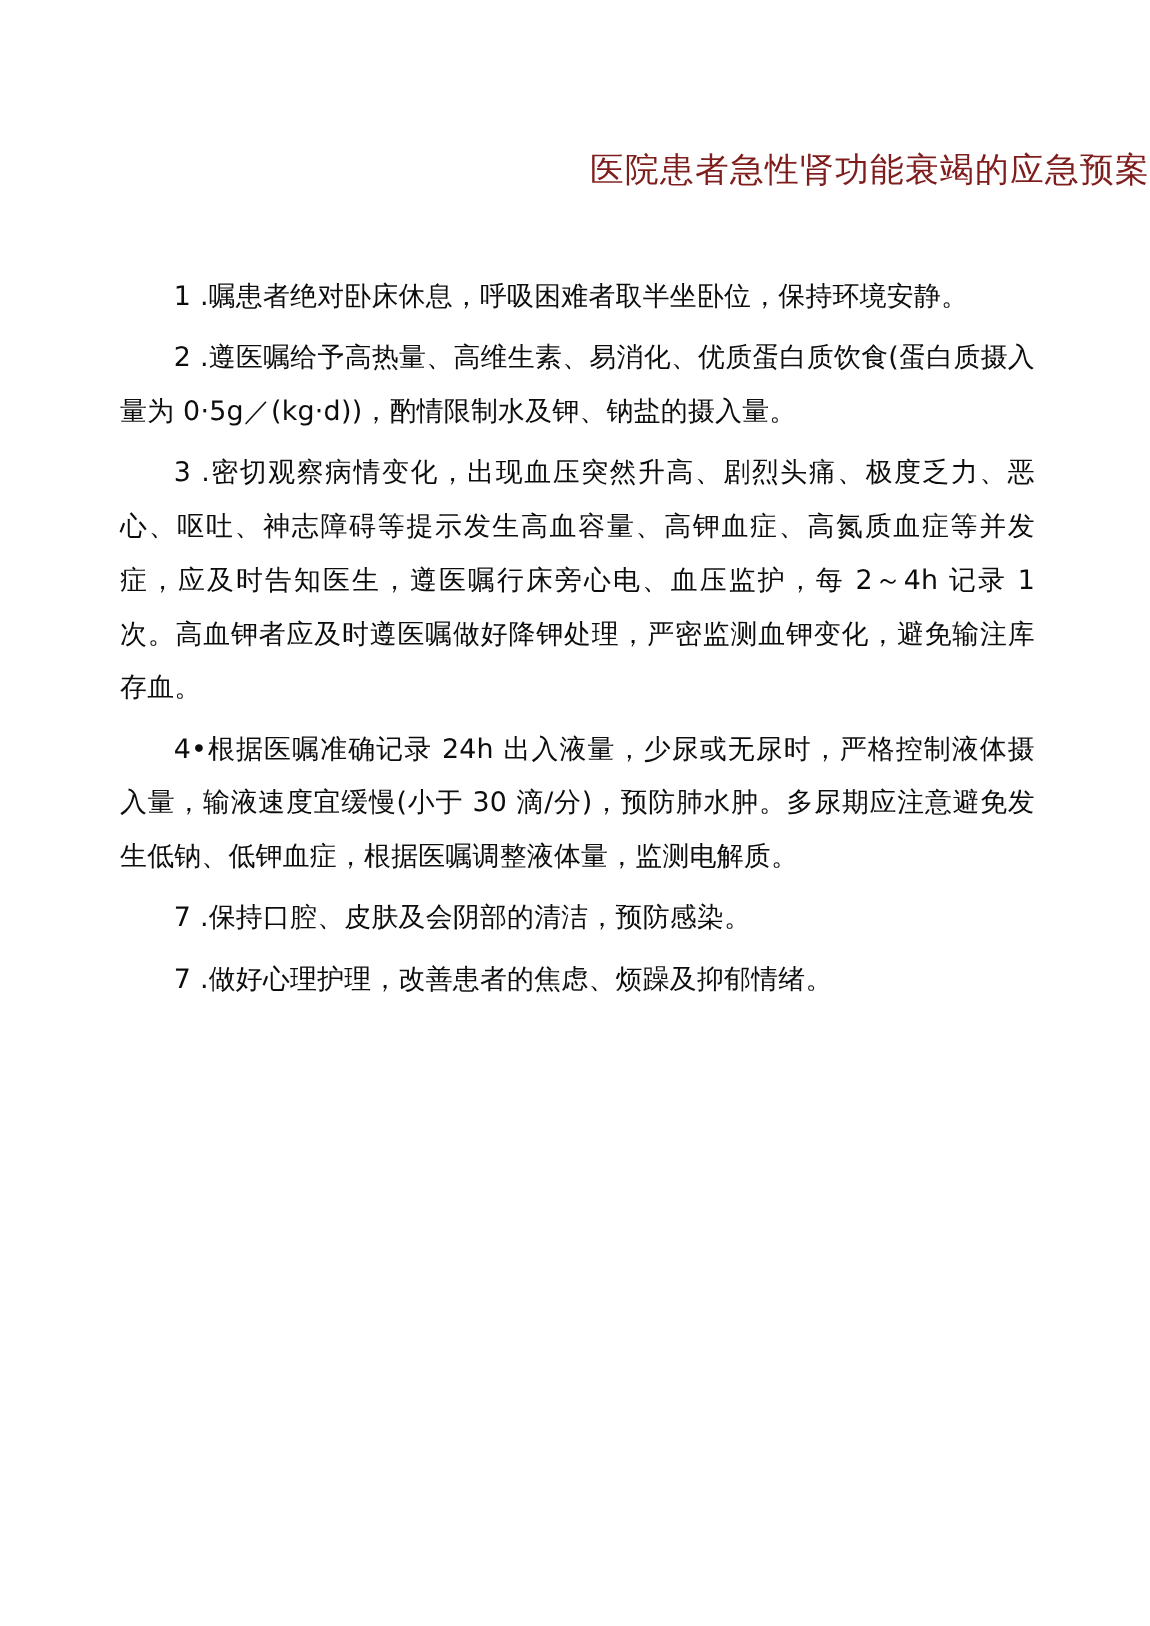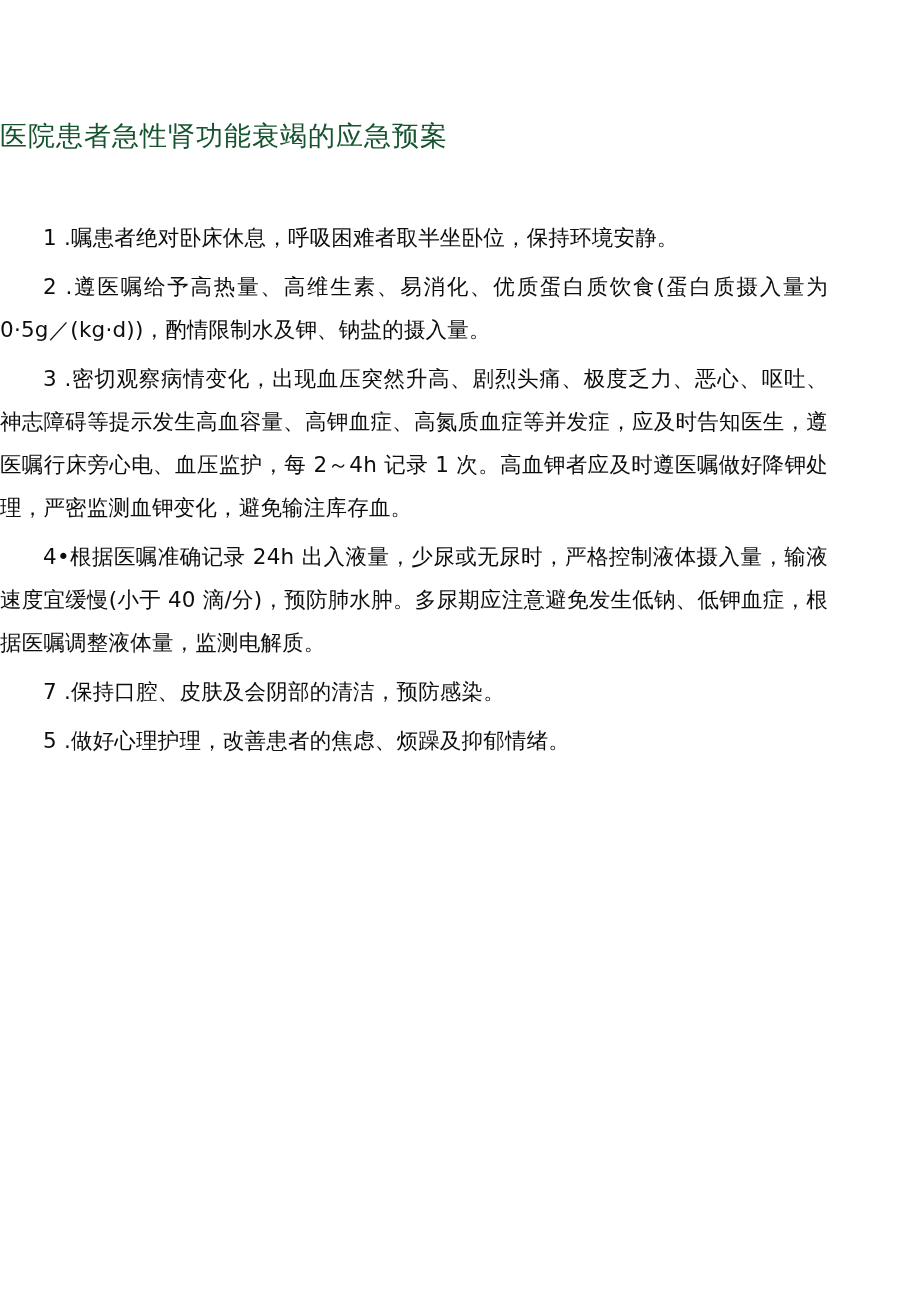--- a/index.html
+++ b/index.html
@@ -16,31 +16,32 @@
   }
   .page {
     width: 920px;
     height: 1301px;
     box-sizing: border-box;
     padding: 0;
     position: relative;
     background: #ffffff;
   }
   .doc-title {
-    text-align: left;
+    text-align: right;
     font-size: 27px;
     font-weight: normal;
     letter-spacing: 1px;
     margin: 0;
     padding-top: 118px;
     font-family: "DejaVu Sans", sans-serif;
-    color: #14532d;
+    color: #7f1d1d;
   }
   .body-block {
     margin-top: 62px;
+    padding-left: 96px;
     padding-right: 92px;
   }
   .para {
     font-size: 21.5px;
     line-height: 43px;
     text-align: justify;
     text-justify: inter-ideograph;
     margin: 0 0 6px 0;
     text-indent: 2em;
     font-family: "DejaVu Sans", sans-serif;
@@ -55,18 +56,18 @@
 <body>
 
 <div class="page">
 
   <h1 class="doc-title">医院患者急性肾功能衰竭的应急预案</h1>
 
   <div class="body-block">
     <p class="para">1 .嘱患者绝对卧床休息，呼吸困难者取半坐卧位，保持环境安静。</p>
     <p class="para">2 .遵医嘱给予高热量、高维生素、易消化、优质蛋白质饮食(蛋白质摄入量为 0·5g／(kg·d))，酌情限制水及钾、钠盐的摄入量。</p>
     <p class="para">3 .密切观察病情变化，出现血压突然升高、剧烈头痛、极度乏力、恶心、呕吐、神志障碍等提示发生高血容量、高钾血症、高氮质血症等并发症，应及时告知医生，遵医嘱行床旁心电、血压监护，每 2～4h 记录 1 次。高血钾者应及时遵医嘱做好降钾处理，严密监测血钾变化，避免输注库存血。</p>
-    <p class="para">4•根据医嘱准确记录 24h 出入液量，少尿或无尿时，严格控制液体摄入量，输液速度宜缓慢(小于 40 滴/分)，预防肺水肿。多尿期应注意避免发生低钠、低钾血症，根据医嘱调整液体量，监测电解质。</p>
+    <p class="para">4•根据医嘱准确记录 24h 出入液量，少尿或无尿时，严格控制液体摄入量，输液速度宜缓慢(小于 30 滴/分)，预防肺水肿。多尿期应注意避免发生低钠、低钾血症，根据医嘱调整液体量，监测电解质。</p>
     <p class="para wide-num">7     .保持口腔、皮肤及会阴部的清洁，预防感染。</p>
-    <p class="para wide-num">5     .做好心理护理，改善患者的焦虑、烦躁及抑郁情绪。</p>
+    <p class="para wide-num">7     .做好心理护理，改善患者的焦虑、烦躁及抑郁情绪。</p>
   </div>
 
 </div>
 
 </body></html>

